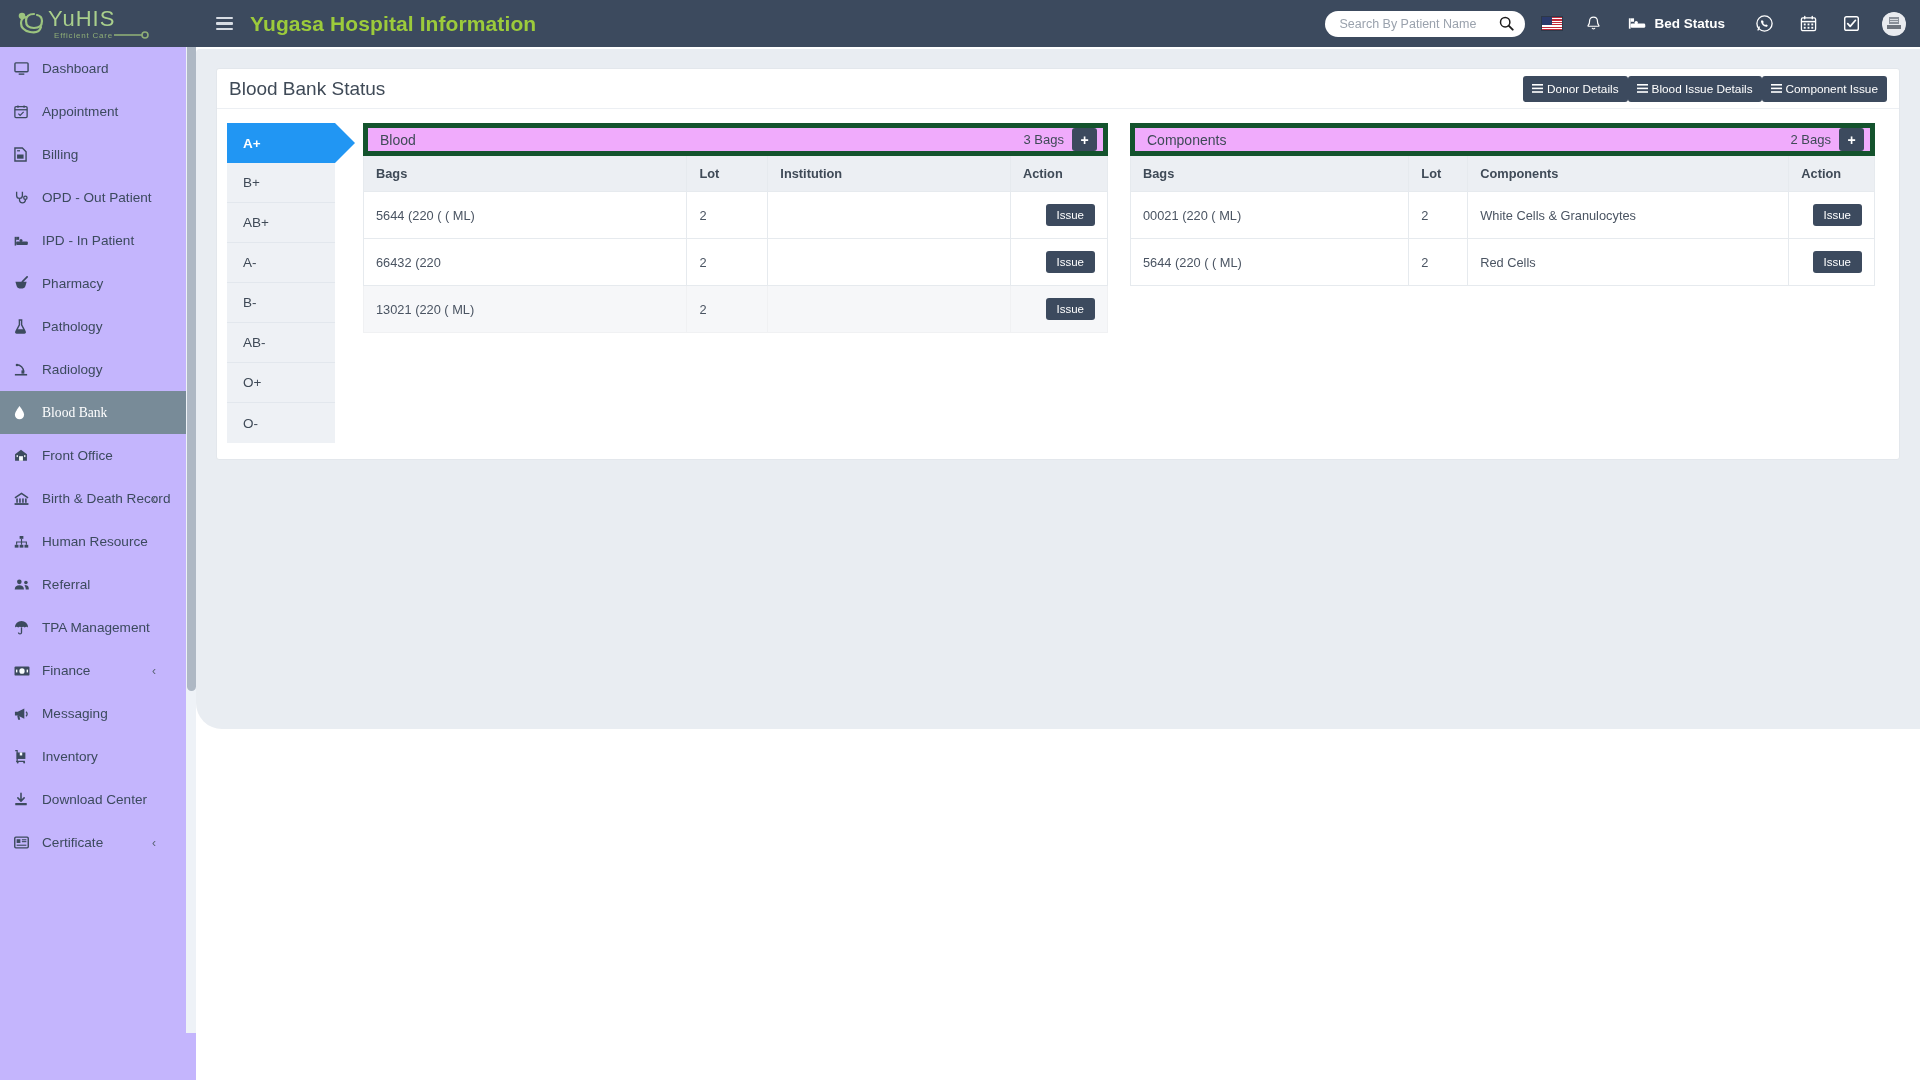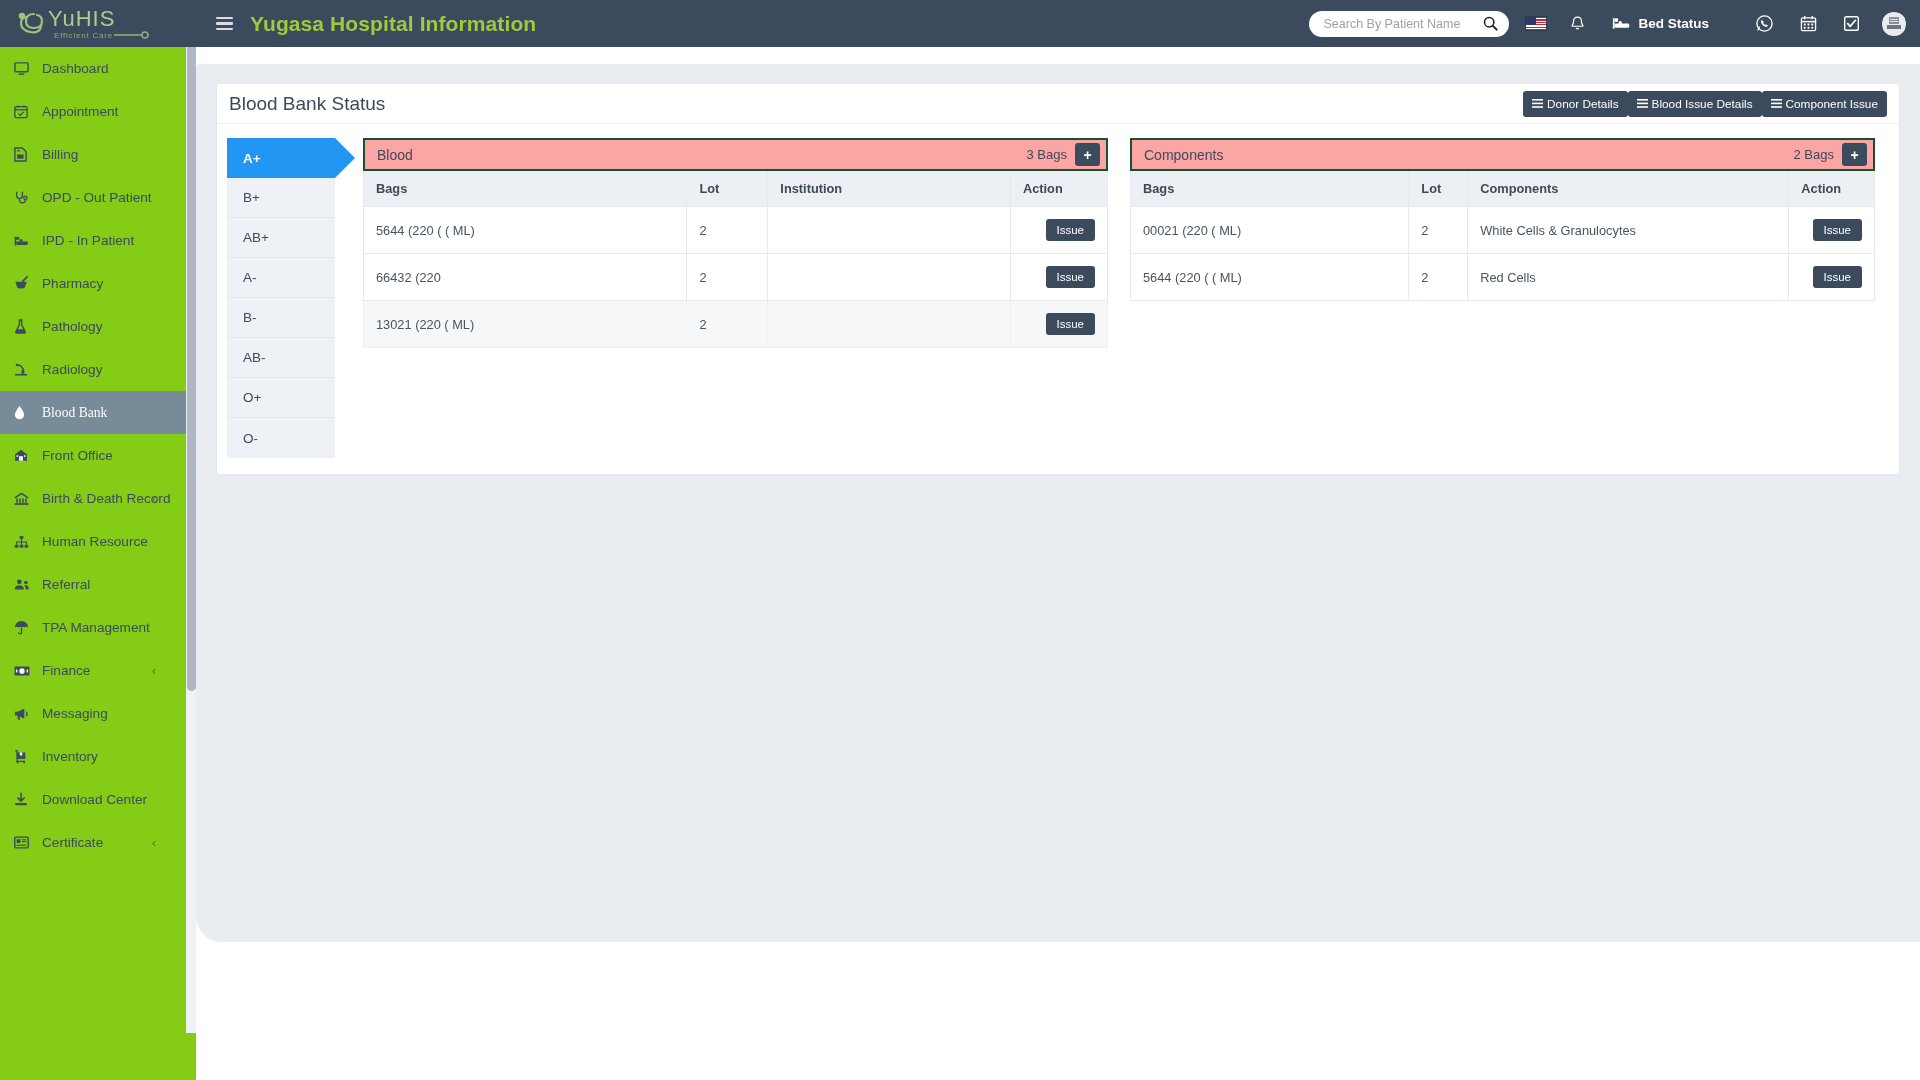--- a/index.html
+++ b/index.html
@@ -81,38 +81,38 @@
   .flag .canton { position:absolute; left:0; top:0; width:10px; height:8px; background:#2b3a6b; }
 
   .nav-icon {
     color:#ffffff; display:flex; align-items:center; justify-content:center;
     cursor:pointer;
   }
   .bell { margin-right: 26px; }
   .bedstatus {
     display:flex; align-items:center; gap:7px;
     color:#ffffff; font-size:13.5px; font-weight:bold;
-    margin-right: 46px; cursor:pointer; white-space: nowrap;
+    margin-right: 30px; cursor:pointer; white-space: nowrap;
   }
   .whats { margin-right: 26px; }
   .cal { margin-right: 26px; }
   .check { margin-right: 22px; }
   .avatar {
     width: 24px; height: 24px; border-radius: 50%;
     background: #e9ebef;
     display:flex; align-items:center; justify-content:center;
     overflow:hidden;
     cursor:pointer;
   }
 
   
   .sidebar {
     position: absolute; top: 47px; left: 0;
     width: 196px; height: 1033px;
-    background: #84cc16;
+    background: #c4b5fd;
     overflow: hidden;
     z-index: 20;
   }
   .side-scroll { position:absolute; top:0; left:0; width:196px; }
   .side-item {
     height: 43px;
     display: flex; align-items: center;
     padding-left: 14px;
     color: #3c4a5e;
     font-size: 13.6px;
@@ -142,22 +142,22 @@
   }
   .side-thumb {
     position: absolute; left: 187px; top: 8px;
     width: 9px; height: 683px;
     background: #aeb8c4; border-radius: 5px;
     z-index: 22; cursor: pointer;
   }
 
   
   .content {
-    position: absolute; top: 64px; left: 196px;
-    width: 1724px; height: 878px;
+    position: absolute; top: 49px; left: 196px;
+    width: 1724px; height: 680px;
     background: #e9edf2;
     border-top-left-radius: 4px;
     border-bottom-left-radius: 26px;
     z-index: 10;
   }
 
   .page-card {
     position: absolute; top: 19px; left: 20px;
     width: 1684px; height: 392px;
     background: #ffffff;
@@ -218,25 +218,25 @@
     border-bottom: 20px solid transparent;
     border-left: 20px solid #2196f3;
   }
 
   .panel { margin-left: 28px; }
   .panel.blood { width: 745px; flex: 0 0 745px; }
   .panel.components { width: 745px; flex: 0 0 745px; margin-left: 22px; }
 
   .panel-head {
     height: 33px;
-    background: #fca5a5;
+    background: #f0abfc;
     display:flex; align-items:center;
     padding: 0 6px 0 12px;
     font-size: 14px; color:#3f4a57;
-    border: 2px solid #14532d;
+    border: 5px solid #14532d;
   }
   .panel-count { margin-left:auto; font-size: 13px; color:#3f4a57; margin-right: 8px; }
   .plus-btn {
     width: 25px; height: 23px;
     background: #3c4a5e; color:#fff;
     border-radius:3px; display:flex; align-items:center; justify-content:center;
     font-size: 14px; font-weight:bold; cursor:pointer;
     border: none;
     font-family: "Liberation Sans", sans-serif;
   }

